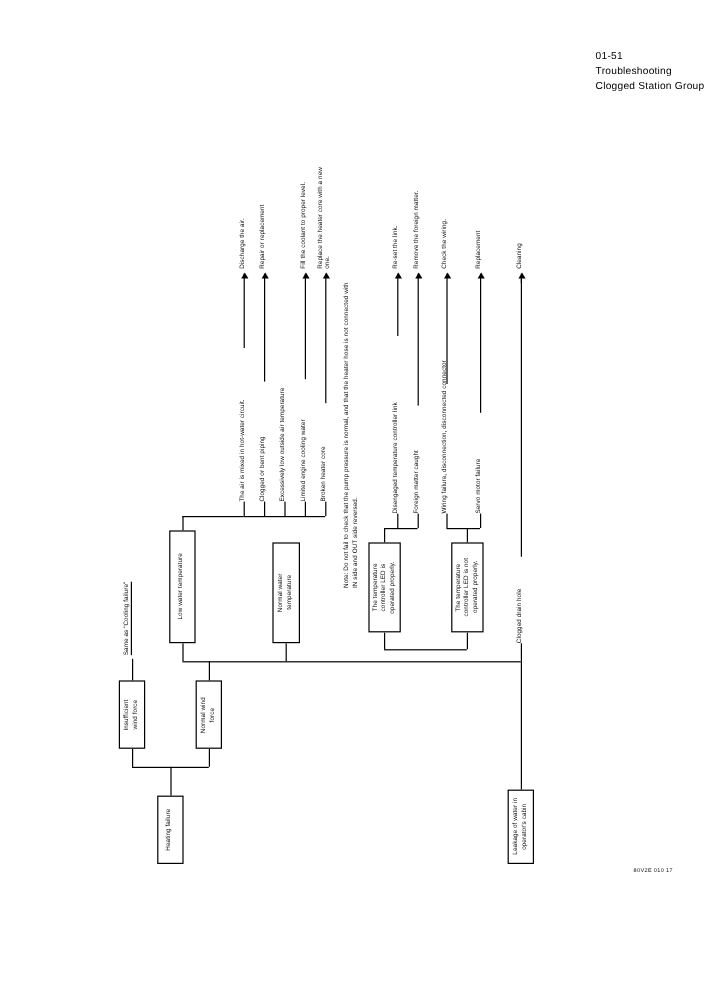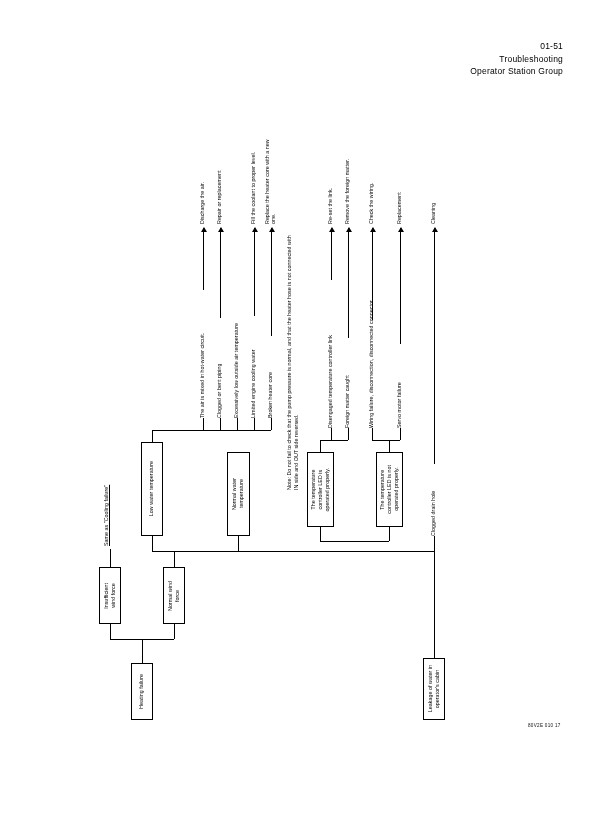--- a/index.html
+++ b/index.html
@@ -6,22 +6,22 @@
   html,body{margin:0;padding:0;background:#ffffff;}
   body{
     width:603px;height:835px;position:relative;overflow:hidden;
     font-family:"Liberation Sans","DejaVu Sans",sans-serif;
     color:#000;
   }
   .page{position:absolute;inset:0;}
 
   
   .hdr{
-    position:absolute;top:40px;right:40px;
-    text-align:right;font-size:8.5px;line-height:12.5px;
+    position:absolute;top:40px;right:16px;
+    text-align:left;font-size:8.5px;line-height:12.5px;
     letter-spacing:.2px;
   }
   .hdr div{white-space:nowrap;}
 
   
   .footer-code{
     position:absolute;left:528px;top:723px;
     font-size:4.6px;letter-spacing:.3px;white-space:nowrap;
     color:#111;
   }
@@ -86,21 +86,21 @@
   .underline{text-decoration:underline;}
 </style>
 </head>
 <body>
 
 <div class="page">
 
   <div class="hdr">
     <div>01-51</div>
     <div>Troubleshooting</div>
-    <div>Operator Station Group</div>
+    <div>Clogged Station Group</div>
   </div>
 
   <div class="footer-code">80V2E 010 17</div>
 
   <div class="vbox" style="left:131px;top:663px;width:22px;height:57px;">
     <div class="inner">
         <div class="lab">Heating failure</div>
       </div>
   </div>
 

